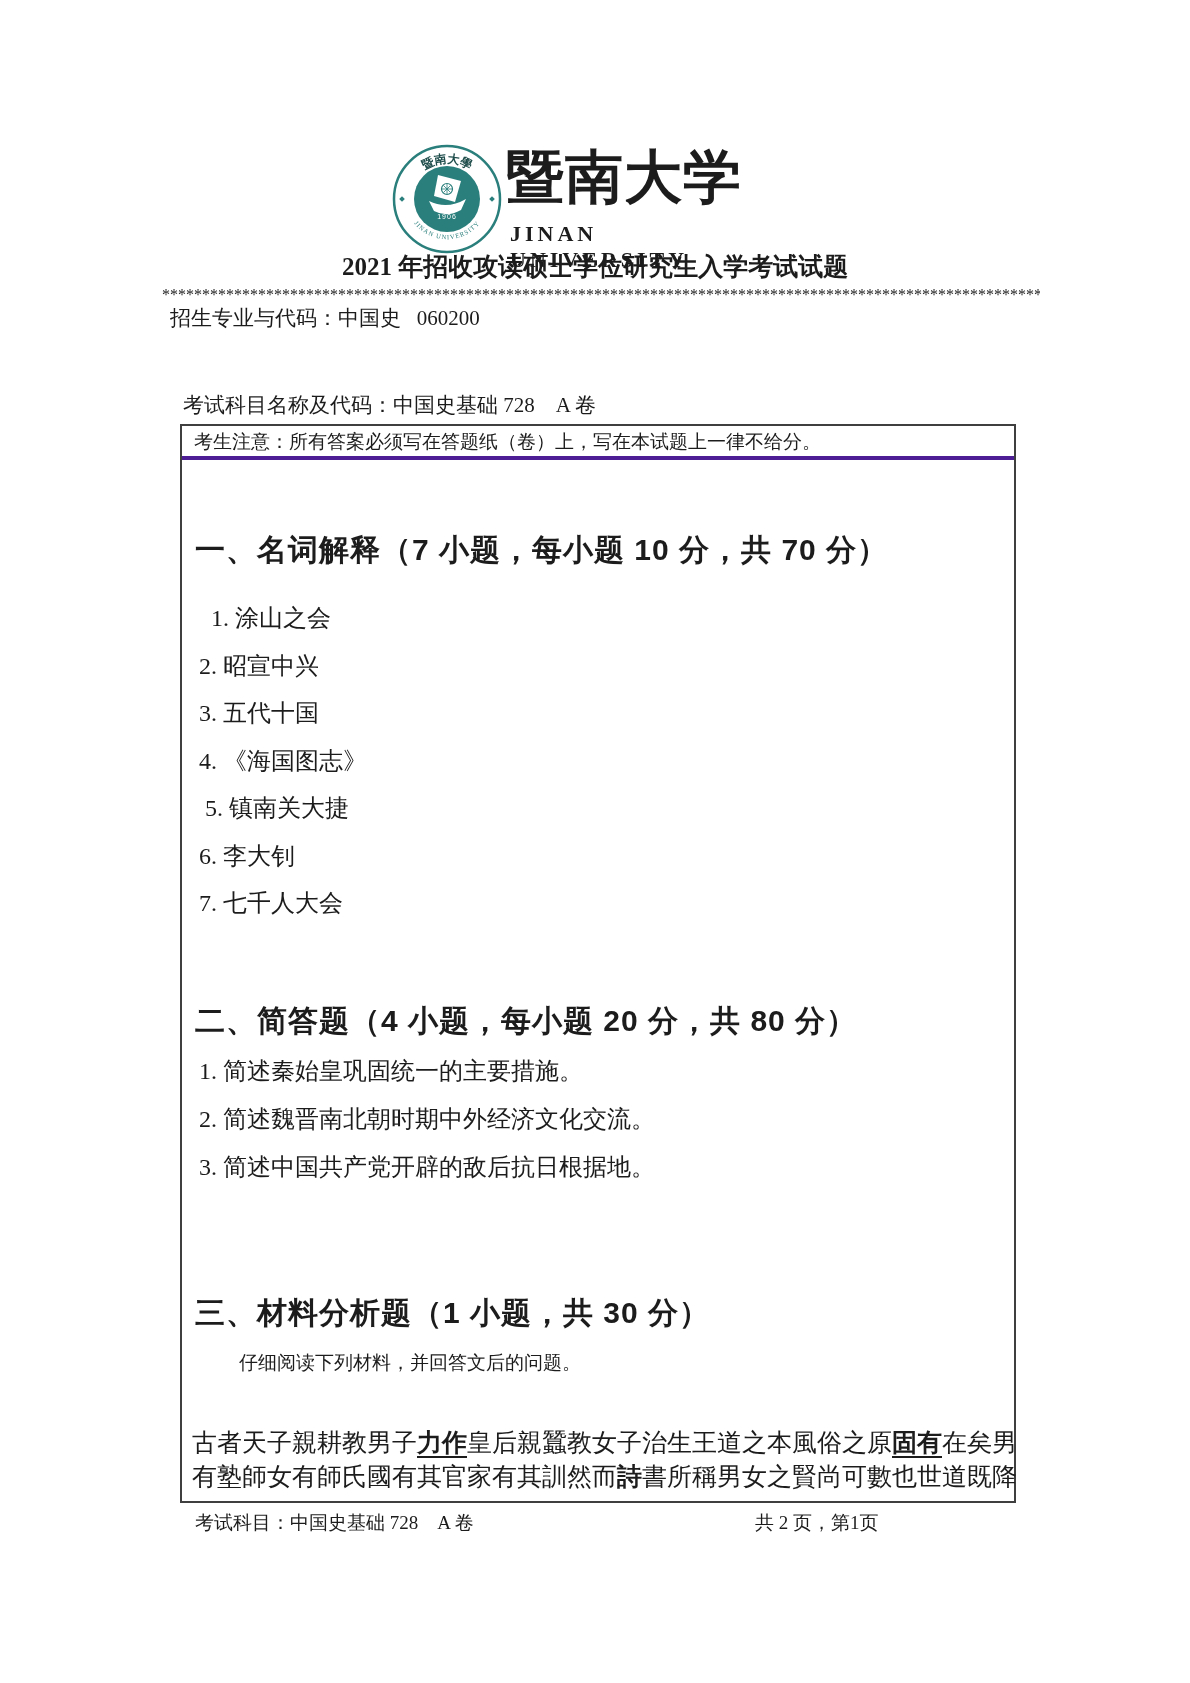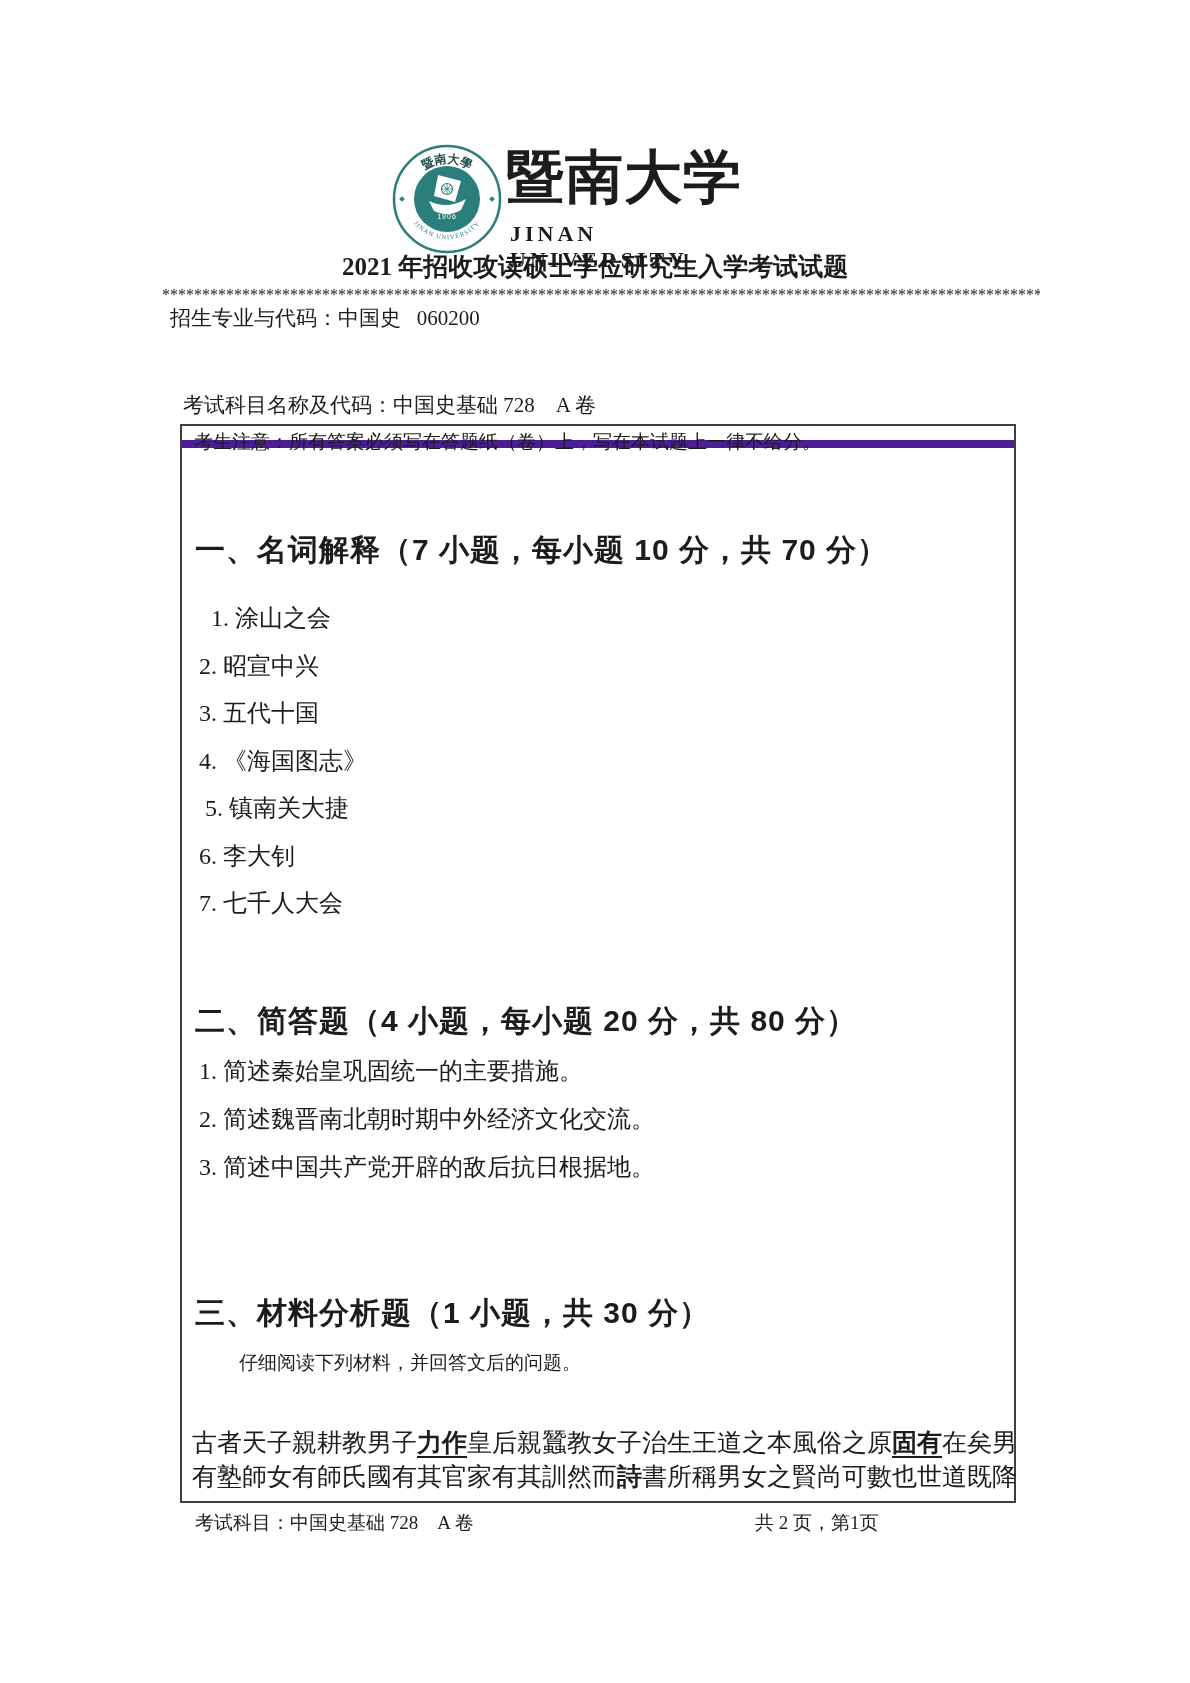--- a/index.html
+++ b/index.html
@@ -36,22 +36,22 @@
     font-family:"Liberation Serif", serif;
   }
   .major-line{left:170px;top:304px;font-size:21px;}
   .subject-line{left:183px;top:391px;font-size:21px;}
   
   .qbox{
     left:180px;top:424px;width:836px;height:1079px;
     border:2px solid #3f3f3f;box-sizing:border-box;
   }
   .notice-row{
-    position:absolute;left:0;top:0;width:100%;height:22px;
-    border-bottom:8px solid #4c1d95;box-sizing:border-box;
+    position:absolute;left:0;top:0;width:100%;height:34px;
+    border-bottom:4px solid #4c1d95;box-sizing:border-box;
     line-height:32px;padding-left:12px;font-size:19px;
   }
   .sec-heading{
     font-size:30px;font-weight:bold;
     font-family:"Liberation Sans", sans-serif;
     letter-spacing:1px;white-space:nowrap;
   }
   .q-item{font-size:24px;white-space:nowrap;}
   .intro{font-size:19px;}
   .material{

